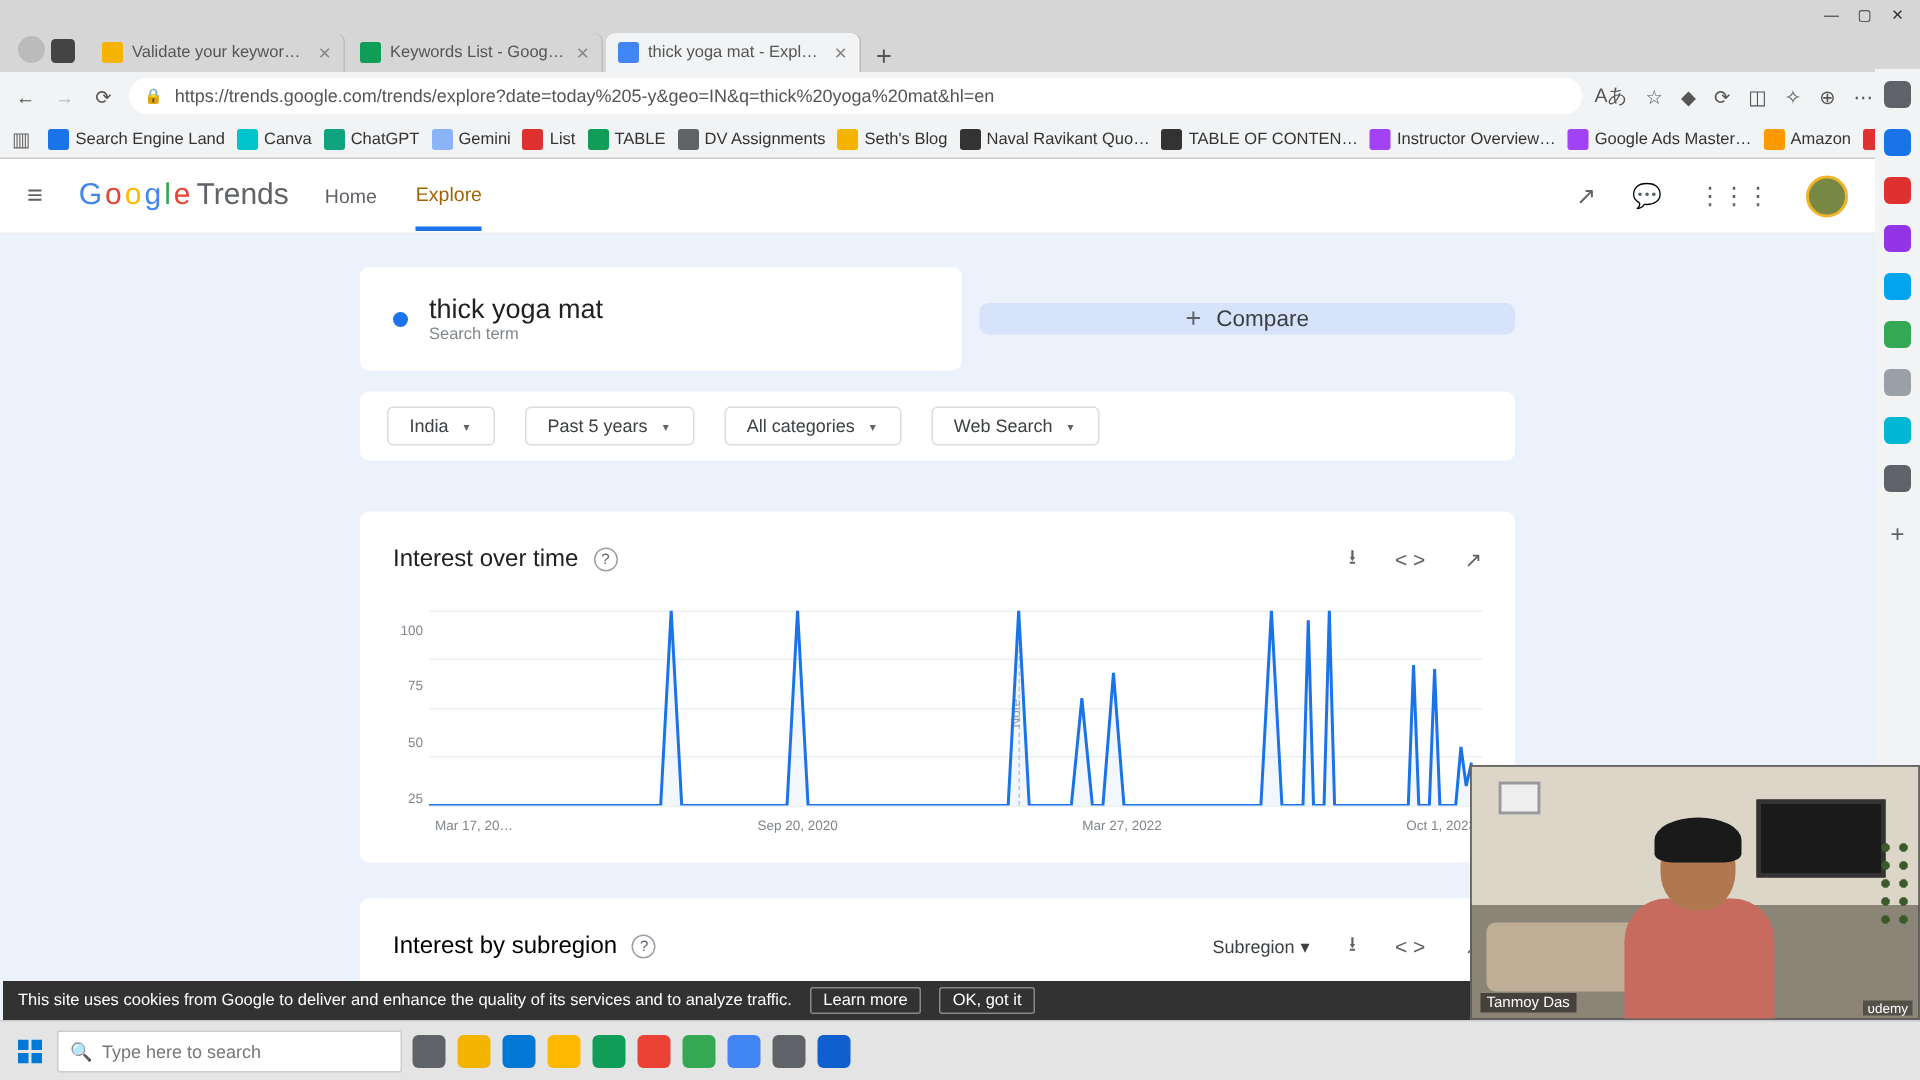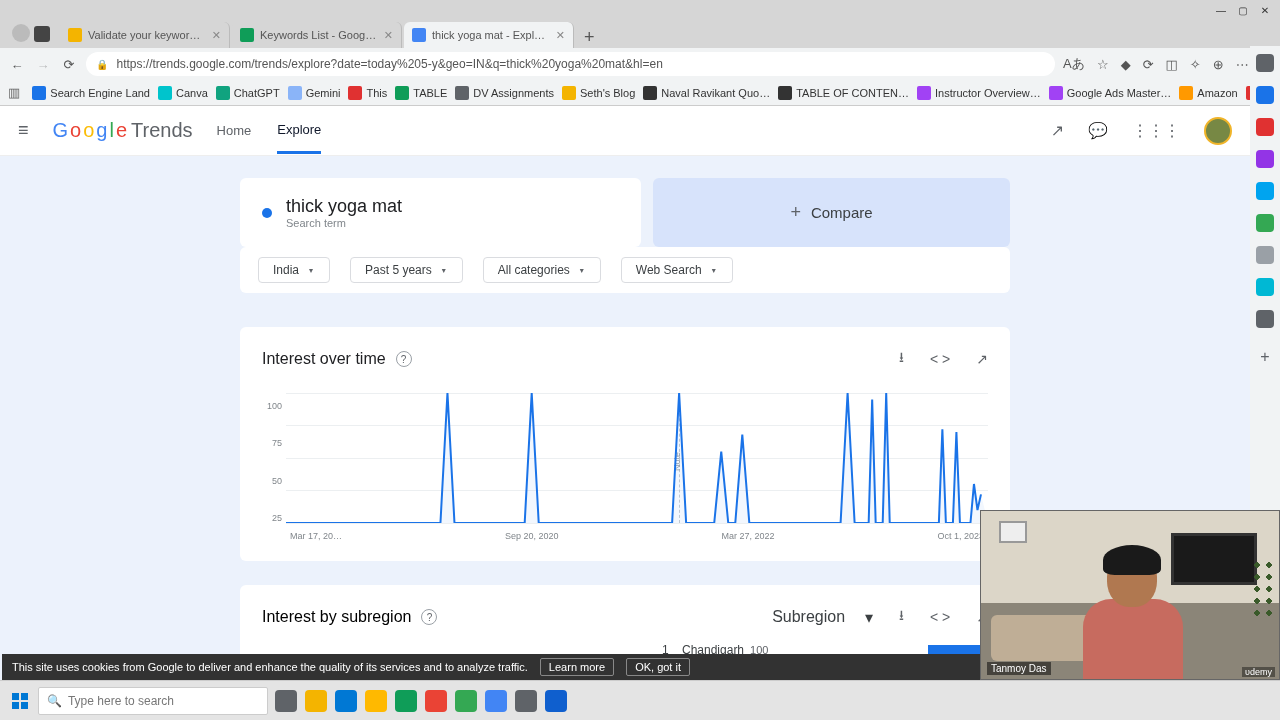--- a/index.html
+++ b/index.html
@@ -33,36 +33,36 @@
 
 .page-area { position:absolute; top:106px; left:0; right:30px; bottom:40px; background:#ecf2fc; overflow:hidden; }
 
 .gt-header { height:50px; background:#fff; display:flex; align-items:center; padding:0 18px; gap:24px; border-bottom:1px solid #eee; }
 .hamb { font-size:18px; color:#5f6368; }
 .gt-logo { font-size:20px; font-weight:400; display:flex; align-items:center; gap:2px; }
 .gt-logo .g1{color:#4285F4} .gt-logo .g2{color:#EA4335} .gt-logo .g3{color:#FBBC05} .gt-logo .g4{color:#4285F4} .gt-logo .g5{color:#34A853} .gt-logo .g6{color:#EA4335}
 .gt-logo .trends { color:#5f6368; font-weight:400; margin-left:2px; }
 .gt-nav { display:flex; gap:26px; font-size:13px; color:#5f6368;align-items:center; }
 .gt-nav .ni { padding:14px 0; }
-.gt-nav .ni.active { color:#0f172a; border-bottom:3px solid #1a73e8; font-weight:500; }
+.gt-nav .ni.active { color:#a16207; border-bottom:3px solid #1a73e8; font-weight:500; }
 .gt-header .hspacer{flex:1}
 .hicon { font-size:16px; color:#5f6368; }
 .avatar{ width:28px; height:28px; border-radius:50%; background:#784; border:2px solid #f0b429; }
 
 .content { padding:22px 240px 0 240px; }
 
-.term-row { display:flex; gap:12px; }
+.term-row { display:flex; gap:12px;align-items:center; }
 .term-card { flex:1; background:#fff; border-radius:6px; padding:18px 22px; display:flex; align-items:center; gap:14px; }
 .term-dot { width:10px; height:10px; border-radius:50%; background:#1a73e8; }
 .term-text .term { font-size:18px; color:#202124; }
 .term-text .sub { font-size:11px; color:#80868b; }
 .compare-card { flex:1; background:#d7e3fb; border-radius:6px; display:flex; align-items:center; justify-content:center; gap:10px; color:#3c4043; font-size:15px; }
 .compare-card .plus { font-size:18px; color:#5f6368; }
 
-.filters { background:#fff; border-radius:6px; padding:10px 18px; display:flex; gap:20px; }
+.filters { margin-top:14px; background:#fff; border-radius:6px; padding:10px 18px; display:flex; gap:20px; }
 .chip { border:1px solid #dadce0; border-radius:4px; padding:5px 16px 5px 14px; font-size:12px; color:#3c4043; display:flex; align-items:center; gap:10px; }
 .chip .dd { font-size:8px; color:#5f6368; }
 
 .panel { margin-top:34px; background:#fff; border-radius:6px; padding:20px 22px; }
 .panel-h { display:flex; align-items:center; gap:10px; }
 .panel-h .title { font-size:16px; color:#202124; }
 .help { width:16px; height:16px; border:1px solid #9aa0a6; border-radius:50%; font-size:10px; display:flex; align-items:center; justify-content:center; color:#5f6368; }
 .panel-h .ph-spacer{flex:1}
 .ph-ico { font-size:14px; color:#5f6368; margin-left:16px; }
 
@@ -71,21 +71,21 @@
 .chart { flex:1; position:relative; height:148px; }
 .chart .grid { position:absolute; left:0; right:0; height:1px; background:#eceff1; }
 .chart svg { position:absolute; left:0; top:0; width:100%; height:130px; }
 .note-line { position:absolute; top:0; height:130px; width:0; border-left:1px dashed #c7ccd1; }
 .note-text { position:absolute; font-size:9px; color:#9aa0a6; transform:rotate(-90deg); transform-origin:left top; }
 .xaxis { position:absolute; bottom:0; left:0; right:0; display:flex; justify-content:space-between; font-size:9px; color:#80868b; padding:0 4px; }
 
 .panel2 { margin-top:24px; }
 .sub-h { display:flex; align-items:center; gap:10px; }
 .sub-h .sh-spacer{flex:1}
-.sub-chip { display:flex; align-items:center; gap:20px; font-size:16px; color:#3c4043; }
+.sub-chip { display:flex; align-items:center; gap:4px; font-size:12px; color:#3c4043; }
 .region-row { margin-top:14px; display:flex; align-items:center; font-size:12px; color:#3c4043; }
 .region-row .rn { width:20px; margin-left:400px; }
 .region-row .rbar-outer { margin-left:auto; width:60px; height:10px; background:#e8eaed; position:relative; }
 .region-row .rbar { position:absolute; left:0; top:0; bottom:0; background:#1a73e8; }
 .region-row .rv { margin:0 8px 0 6px; color:#5f6368; font-size:11px; }
 
 
 .cookie { position:absolute; left:2px; right:30px; bottom:40px; height:26px; background:#323232; color:#fff; display:flex; align-items:center; font-size:11px; padding:0 10px; gap:12px; }
 .cookie .cbtn { border:1px solid #888; padding:2px 8px; border-radius:2px; font-size:11px;text-align:right; }
 
@@ -187,21 +187,21 @@
     <span class="bm">
       <span class="bico" style="background:#10a37f"></span>
       <span>ChatGPT</span>
     </span>
     <span class="bm">
       <span class="bico" style="background:#8ab4f8"></span>
       <span>Gemini</span>
     </span>
     <span class="bm">
       <span class="bico" style="background:#e03131"></span>
-      <span>This</span>
+      <span>List</span>
     </span>
     <span class="bm">
       <span class="bico" style="background:#0f9d58"></span>
       <span>TABLE</span>
     </span>
     <span class="bm">
       <span class="bico" style="background:#5f6368"></span>
       <span>DV Assignments</span>
     </span>
     <span class="bm">

